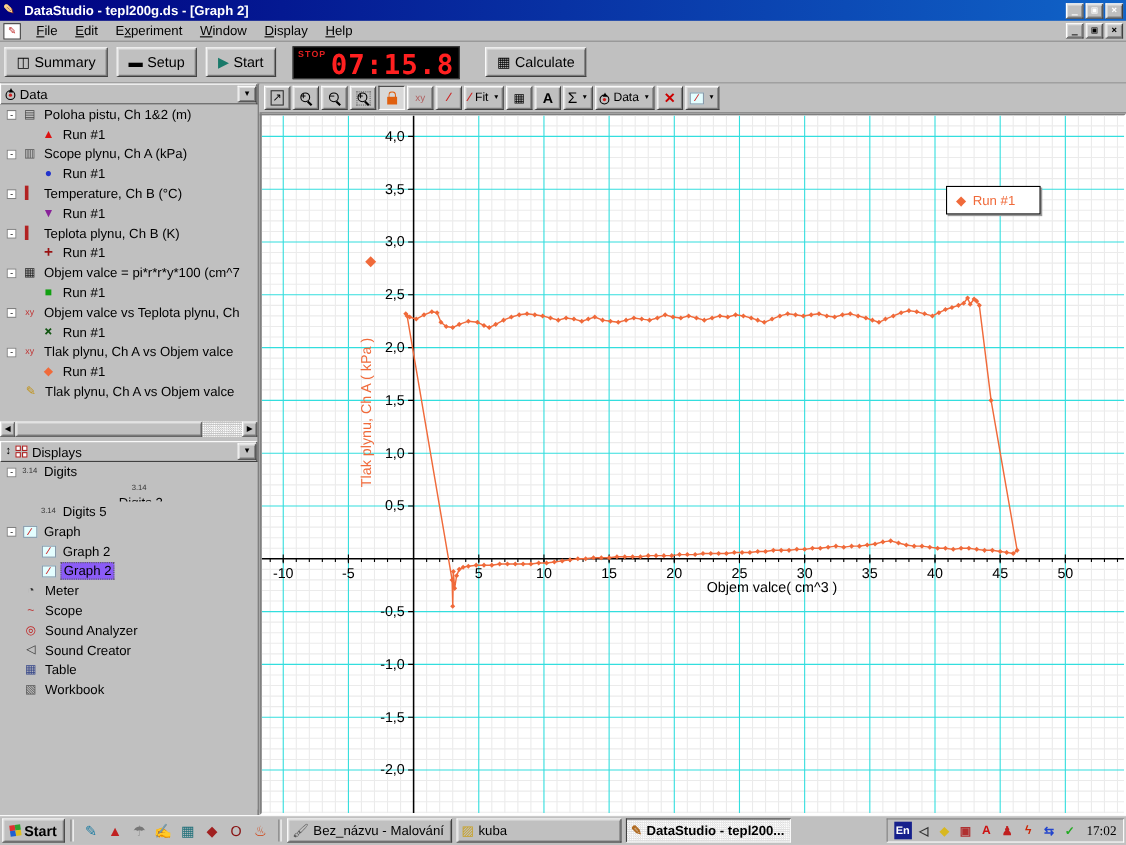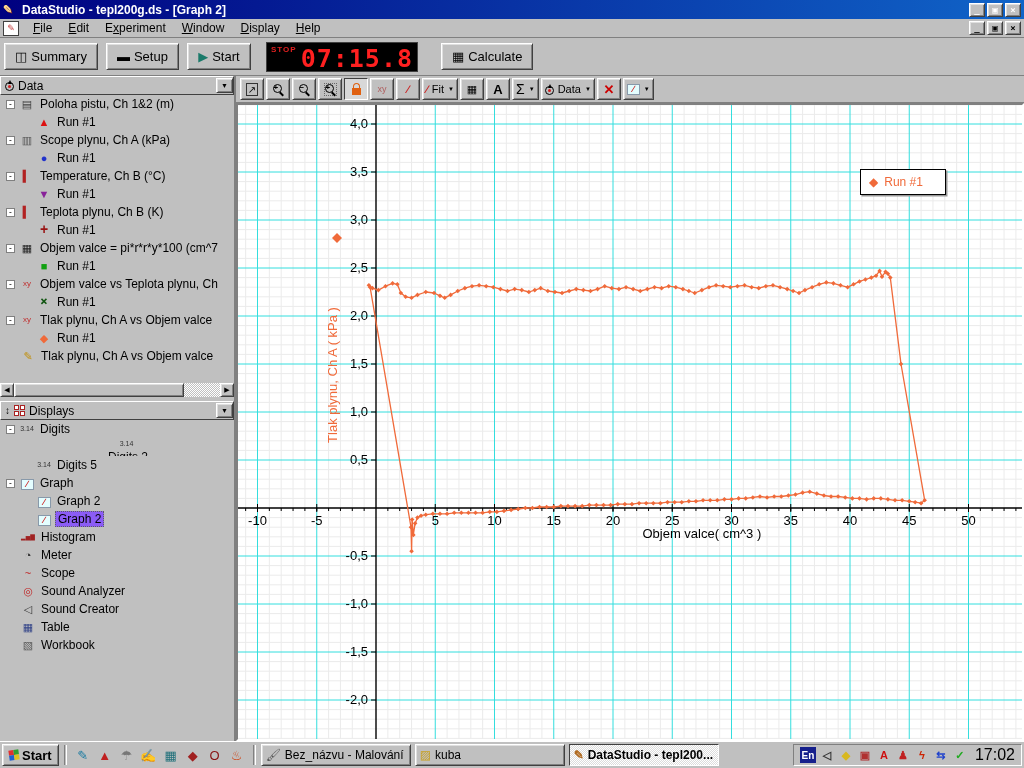--- a/index.html
+++ b/index.html
@@ -106,21 +106,21 @@
   .task { height:22px; width:150px; padding:0 4px; justify-content:flex-start; gap:4px; font-size:12px;
     overflow:hidden; white-space:nowrap; }
   .task.active { border-color:#404040 #ffffff #ffffff #404040; box-shadow:none;
     background:repeating-conic-gradient(#fff 0 25%,#dcdcdc 0 50%) 0 0/2px 2px; font-weight:bold; }
   .task .ticon { font-size:12px; }
   #tray { margin-left:auto; height:22px; display:flex; align-items:center; gap:3px; padding:0 6px;
     border:1px solid; border-color:#808080 #ffffff #ffffff #808080; }
   #tray .tray-ico { width:16px; height:16px; display:inline-flex; align-items:center; justify-content:center;
     font-size:11px; font-weight:bold; }
   #tray .lang { background:#16208c; color:#fff; font-size:10px; }
-  #clock { font-size:16px; padding-left:4px; }
+  #clock { font-size:12px; padding-left:4px;font-family:Liberation Serif, serif; }
 </style>
 </head>
 <body>
 
 <div id="screen">
 
   <div id="titlebar">
     <span class="app-icon">✎</span>
     <span>DataStudio - tepl200g.ds - [Graph 2]</span>
     <span class="winctl">
@@ -289,25 +289,20 @@
         </div>
         <div class="tree-row" style="padding-left: 22px;">
           <span style="width: 14px; flex: 0 0 auto;"></span>
           <span class="tree-ico"><span class="i-minigraph">∕</span></span>
           <span class="tree-label">Graph 2</span>
         </div>
         <div class="tree-row" style="padding-left: 22px;">
           <span style="width: 14px; flex: 0 0 auto;"></span>
           <span class="tree-ico"><span class="i-minigraph">∕</span></span>
           <span class="tree-label selected">Graph 2</span>
-        </div>
-        <div class="tree-row" style="padding-left: 6px;">
-          <span style="width: 14px; flex: 0 0 auto;"></span>
-          <span class="tree-ico" style="color: rgb(160, 34, 34); font-size: 6px;">▂▅▇</span>
-          <span class="tree-label">Histogram</span>
         </div>
         <div class="tree-row" style="padding-left: 6px;">
           <span style="width: 14px; flex: 0 0 auto;"></span>
           <span class="tree-ico" style="color: rgb(51, 51, 51);">◔</span>
           <span class="tree-label">Meter</span>
         </div>
         <div class="tree-row" style="padding-left: 6px;">
           <span style="width: 14px; flex: 0 0 auto;"></span>
           <span class="tree-ico" style="color: rgb(192, 32, 32);">~</span>
           <span class="tree-label">Scope</span>

